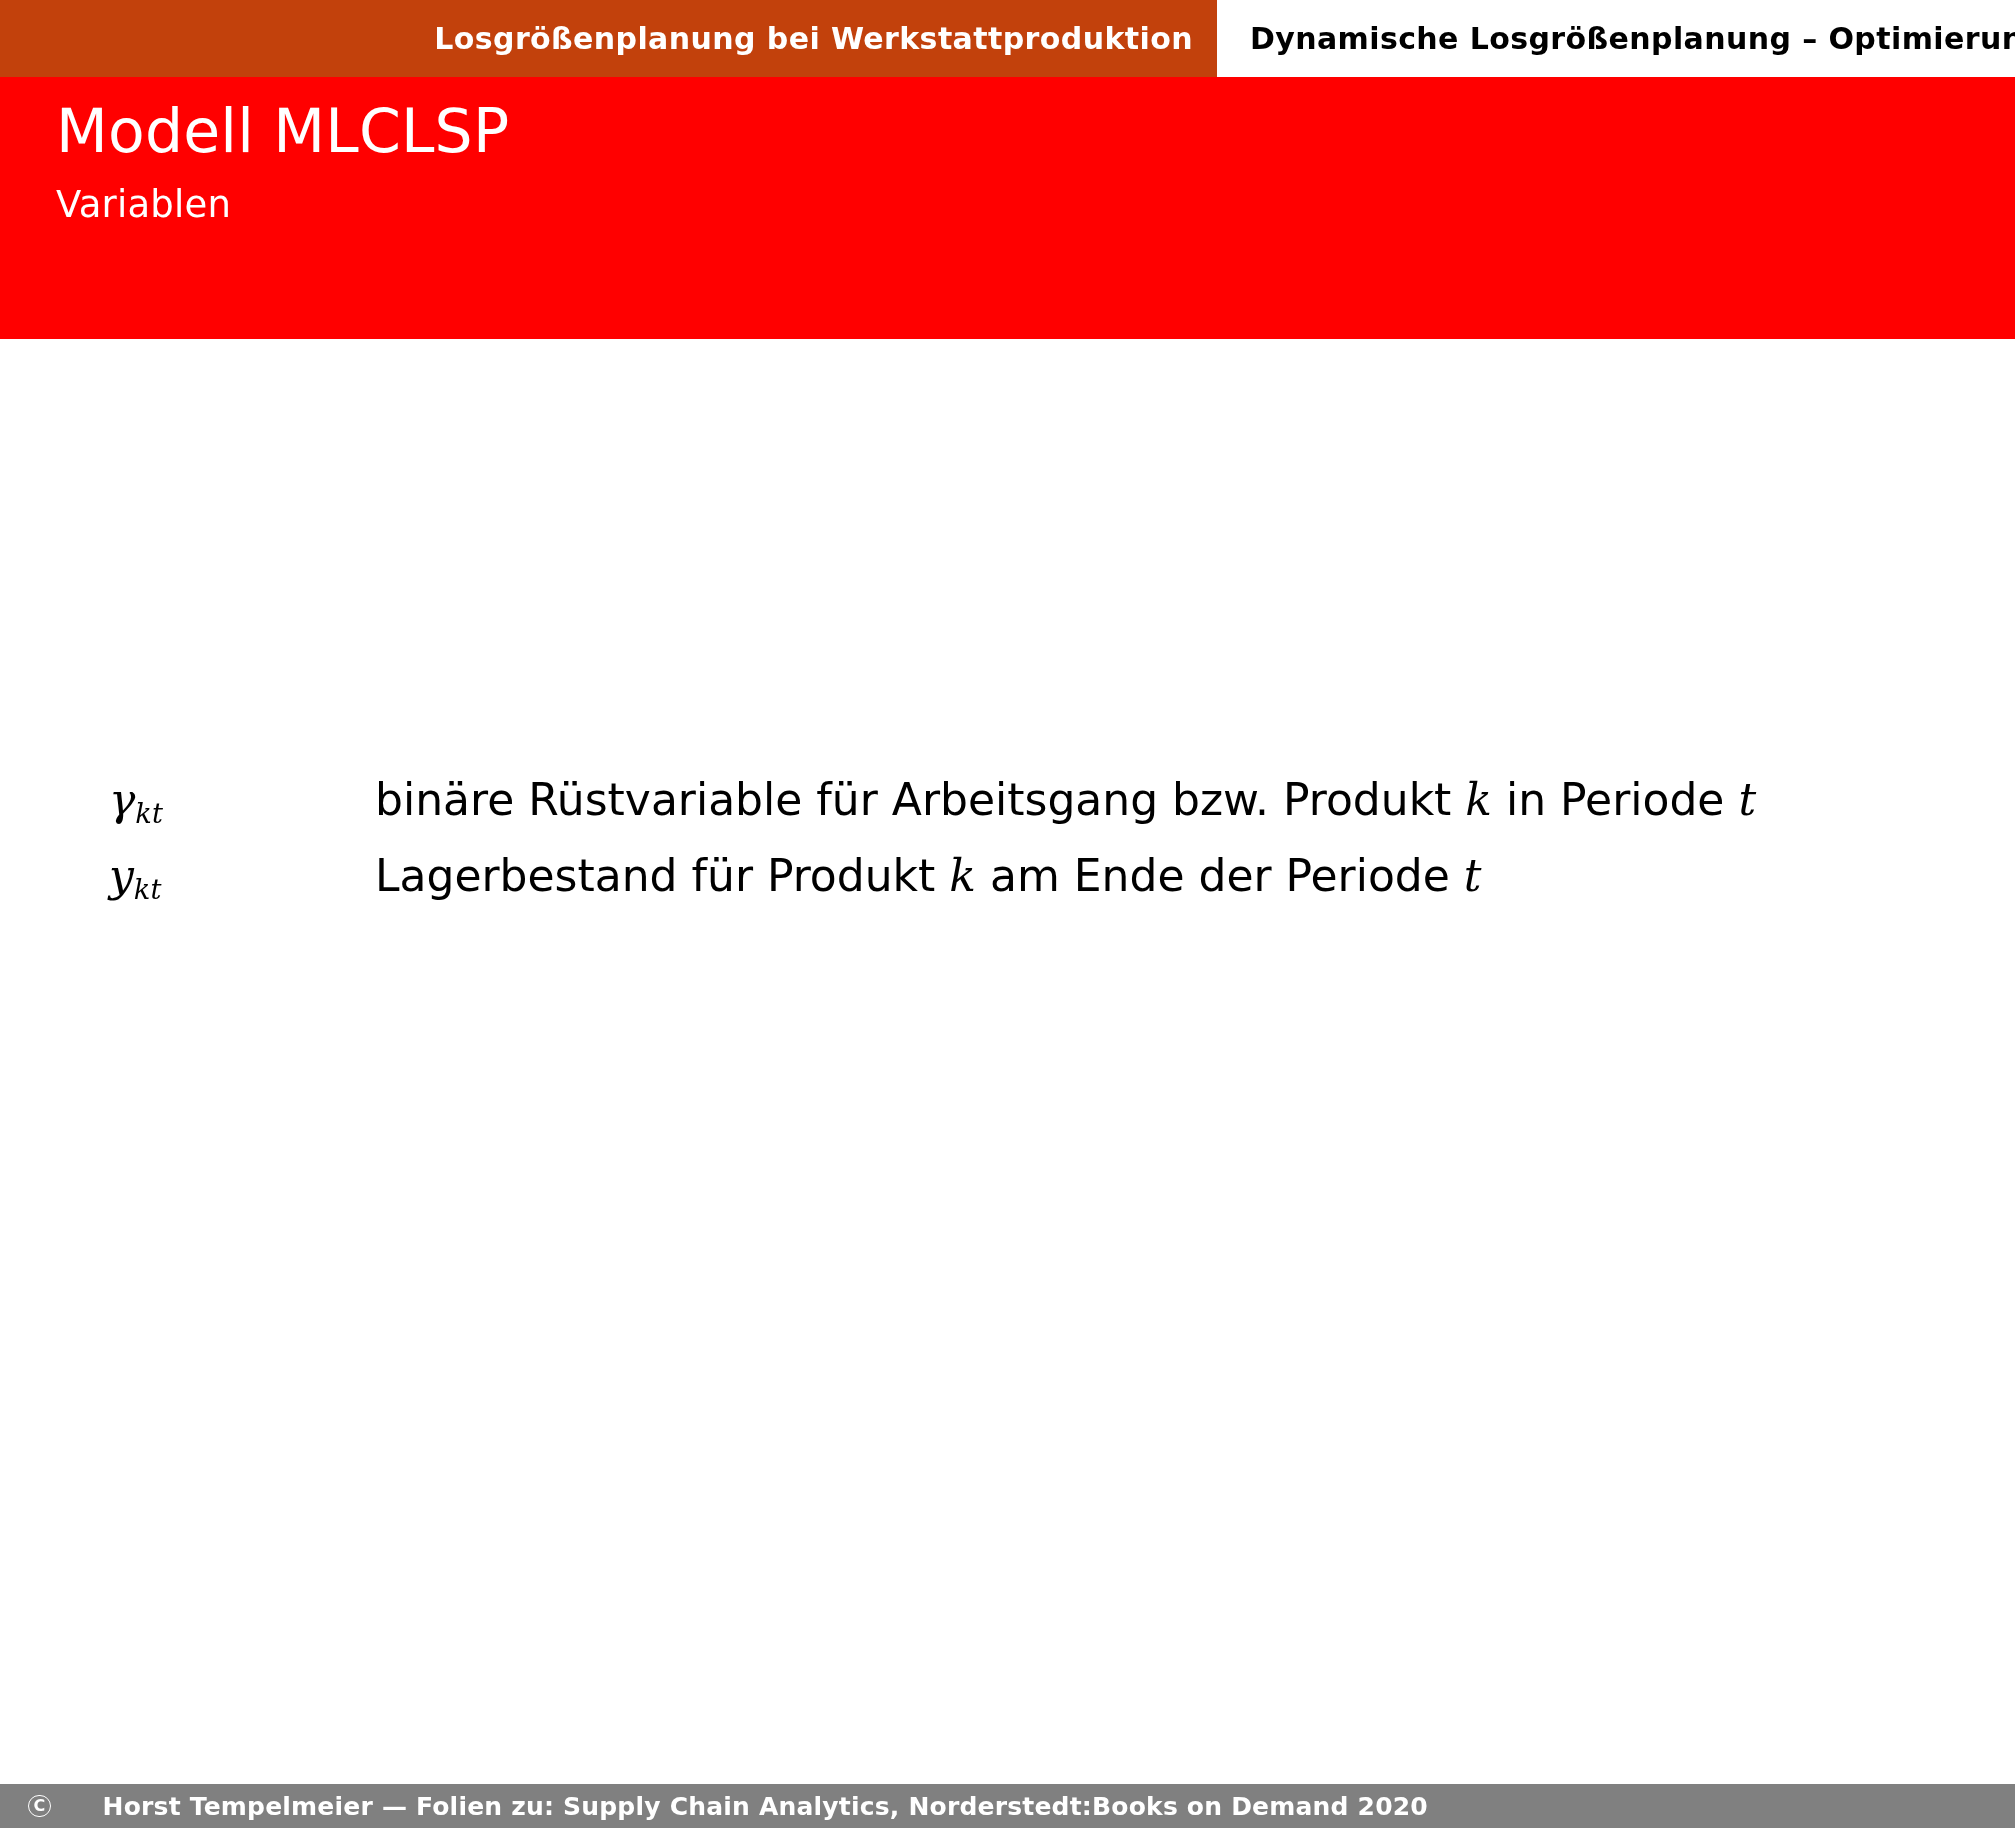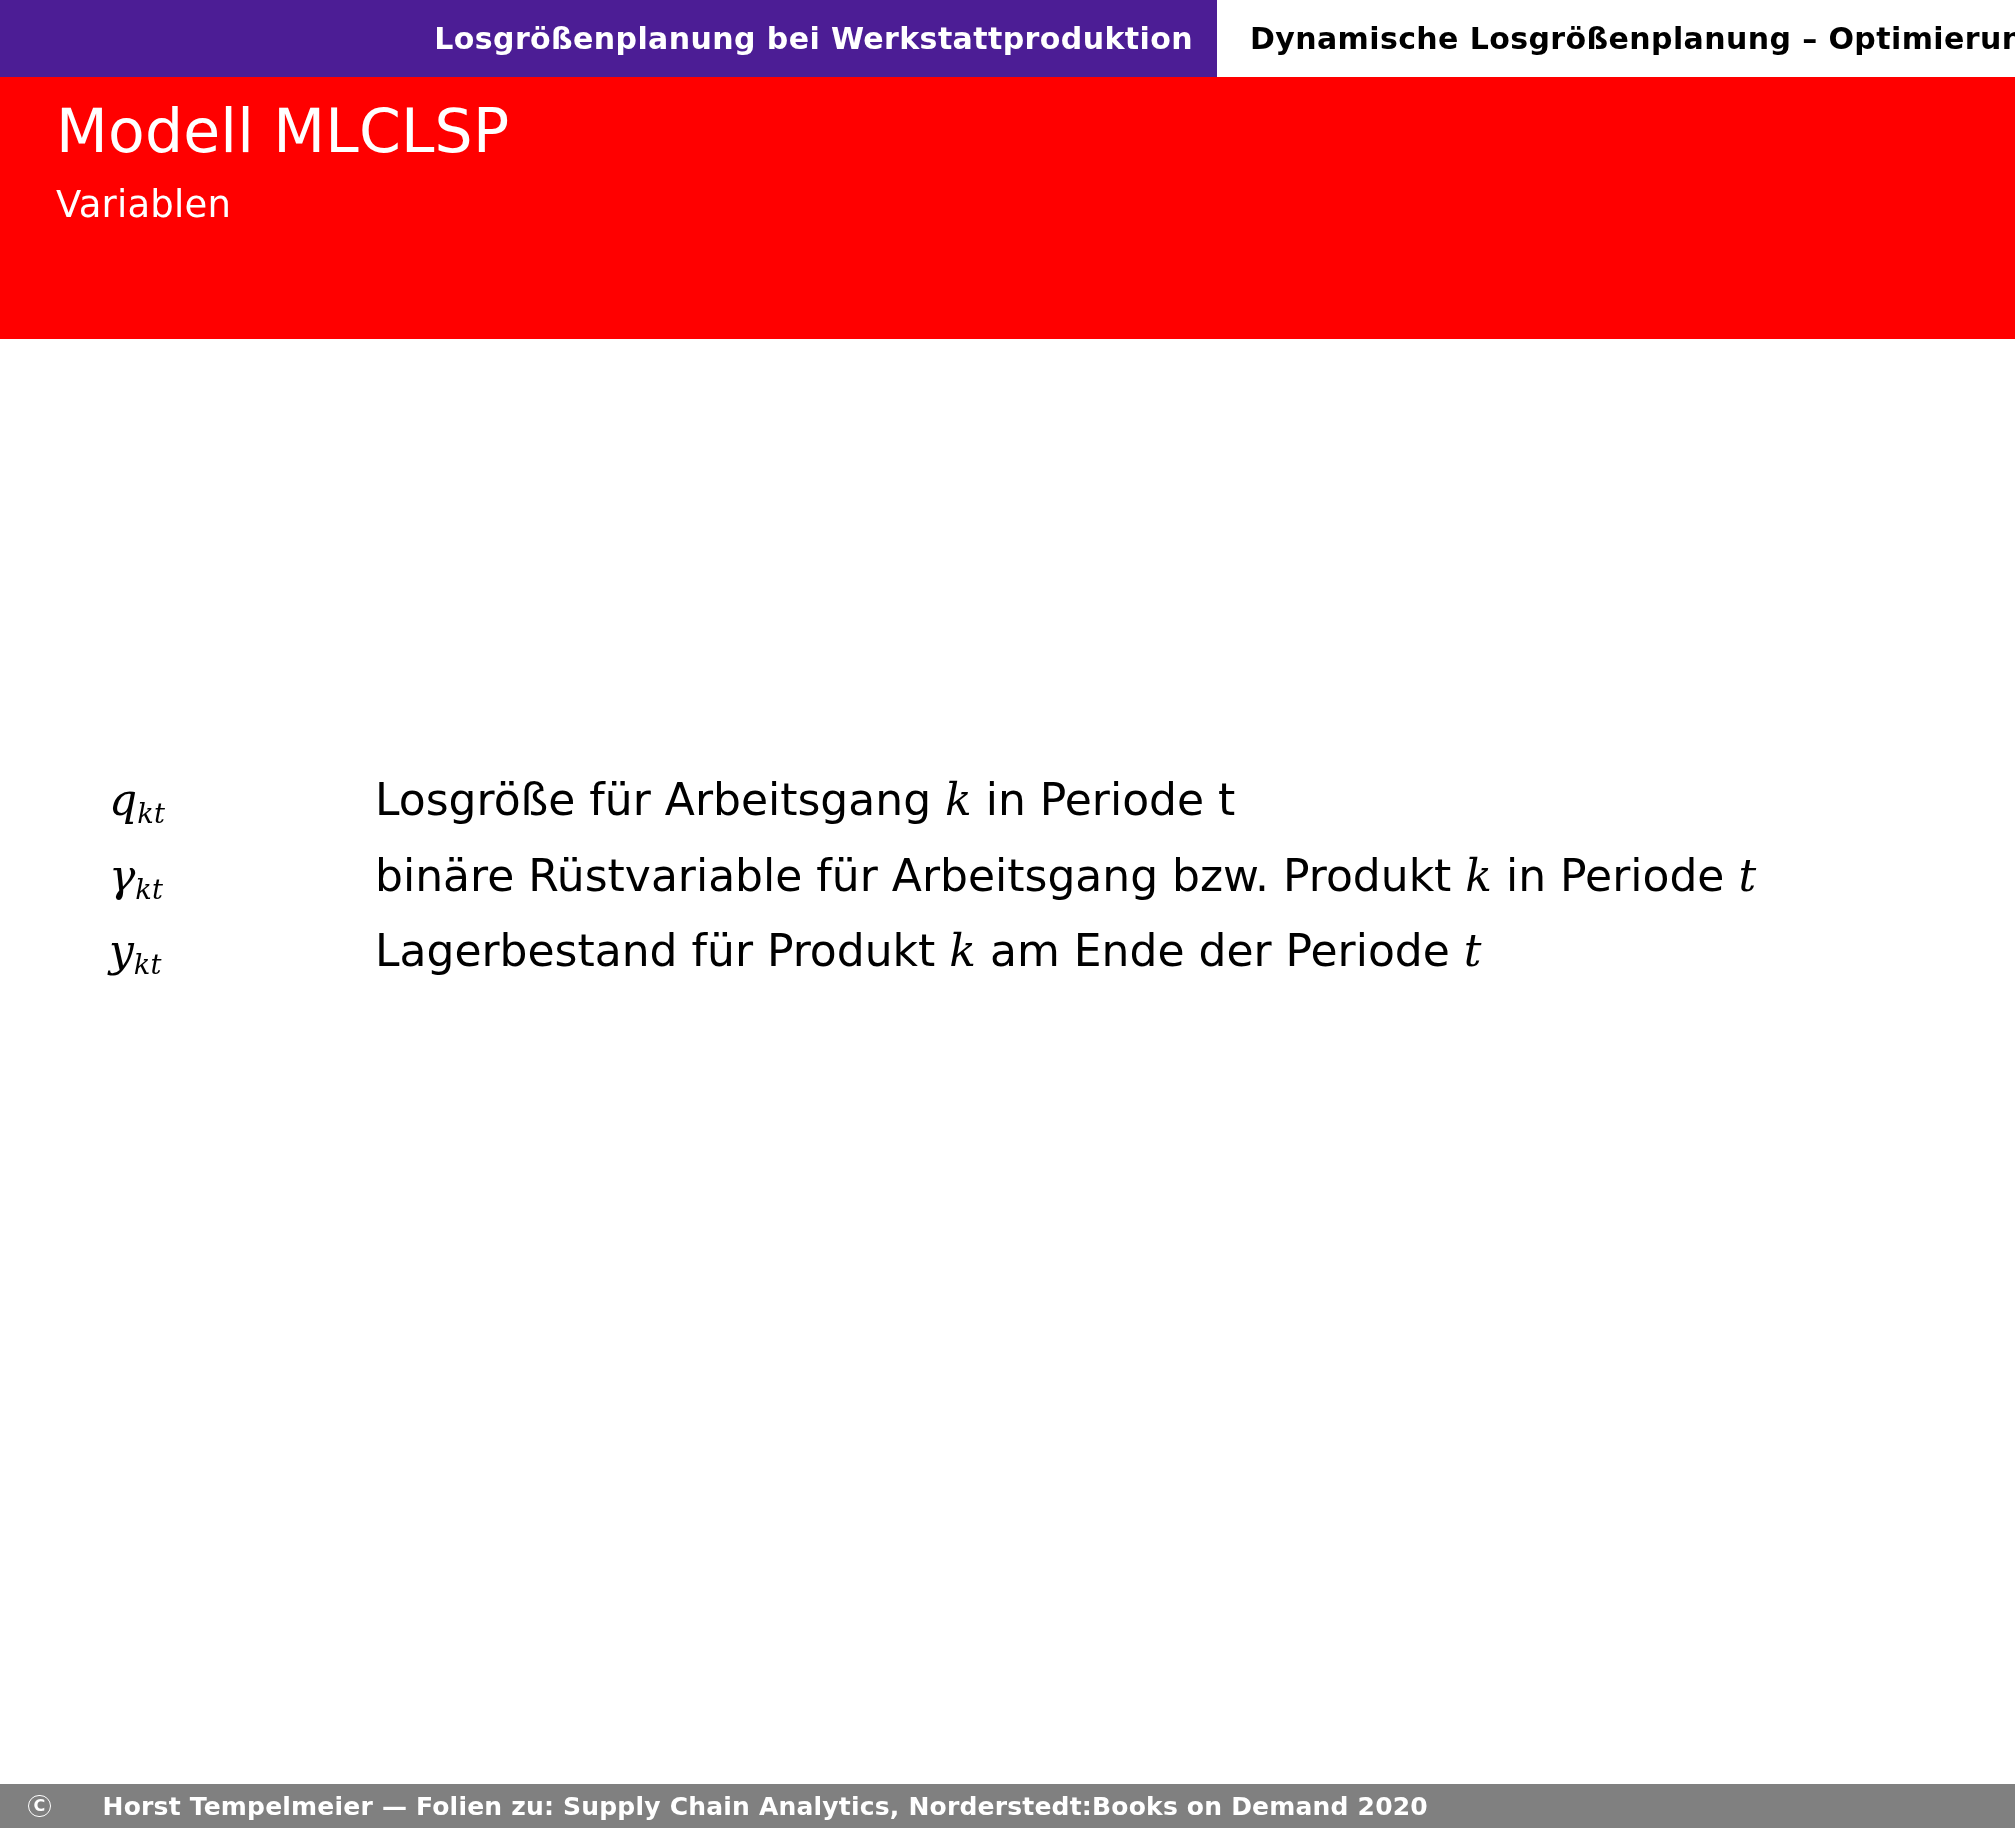--- a/index.html
+++ b/index.html
@@ -17,21 +17,21 @@
 
   
   .navbar {
     display: flex;
     align-items: stretch;
     height: 77px;
     width: 100%;
     background: #ffffff;
   }
   .nav-left {
-    background: #4c1d95;
+    background: #c2410c;
     color: #ffffff;
     flex: 0 0 1217px;
     display: flex;
     align-items: center;
     justify-content: flex-end;
     padding-right: 24px;
     box-sizing: border-box;
   }
   .nav-left span {
     font-weight: bold;
@@ -175,28 +175,20 @@
   <div class="slide-title">Modell MLCLSP</div>
   <div class="slide-subtitle">Variablen</div>
 </div>
 
 <div class="content">
 
   <table class="var-table">
     <tbody>
       <tr>
         <td class="sym">
-          <span>q</span><span class="sub">kt</span>
-        </td>
-        <td class="desc">
-          <span>Losgröße für Arbeitsgang <span class="it">k</span> in Periode t</span>
-        </td>
-      </tr>
-      <tr>
-        <td class="sym">
           <span>γ</span><span class="sub">kt</span>
         </td>
         <td class="desc">
           <span>binäre Rüstvariable für Arbeitsgang bzw. Produkt <span class="it">k</span> in Periode <span class="it">t</span></span>
         </td>
       </tr>
       <tr>
         <td class="sym">
           <span>y</span><span class="sub">kt</span>
         </td>

